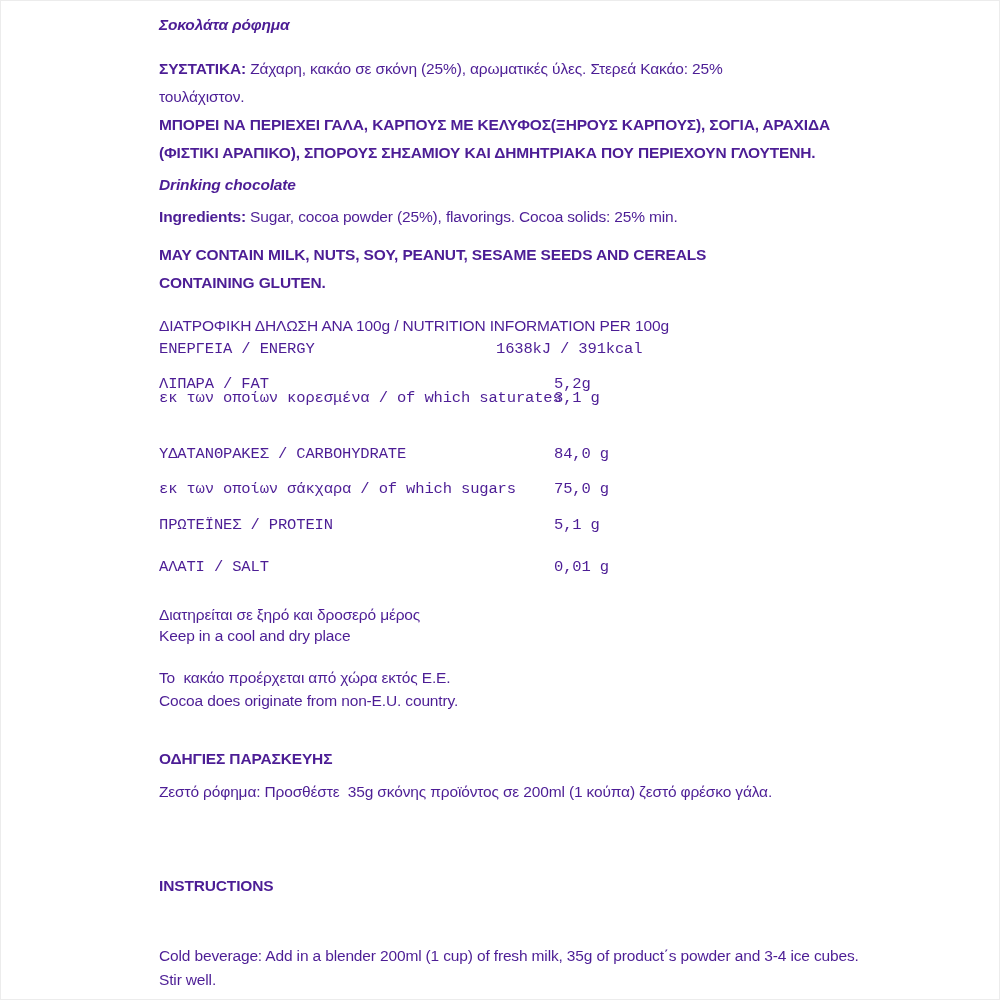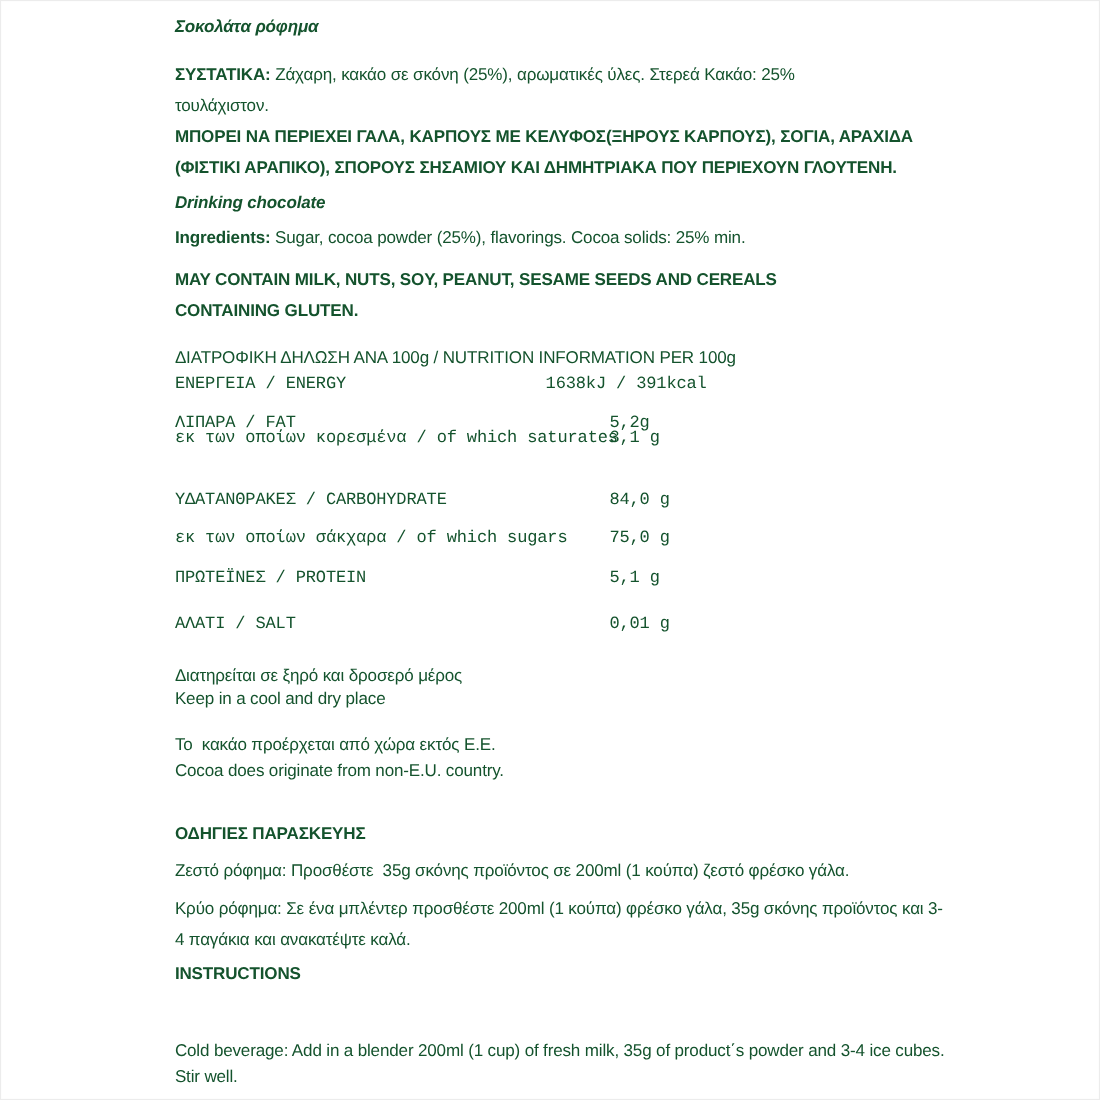--- a/index.html
+++ b/index.html
@@ -3,21 +3,21 @@
 <meta charset="utf-8">
 <style>
   html,body{margin:0;padding:0;background:#ffffff;}
   .page{
     position:relative;
     width:1000px;height:1000px;
     background:#ffffff;
     box-sizing:border-box;
     border:1px solid #ececec;
     font-family:"Liberation Sans","DejaVu Sans",sans-serif;
-    color:#14532d;
+    color:#4c1d95;
     font-size:15.5px;
     letter-spacing:-0.15px;
     overflow:hidden;
   }
   .blk{
     position:absolute;
     left:158px;
     width:702px;
     line-height:28px;
     white-space:pre-wrap;
@@ -93,20 +93,19 @@
   <div class="blk lh21" style="top:603px">Διατηρείται σε ξηρό και δροσερό μέρος
 Keep in a cool and dry place</div>
 
   <div class="blk bold" style="top:744px">ΟΔΗΓΙΕΣ ΠΑΡΑΣΚΕΥΗΣ</div>
 
   <div class="blk lh23" style="top:665px">Το  κακάο προέρχεται από χώρα εκτός Ε.Ε.
 Cocoa does originate from non-E.U. country.</div>
 
   <div class="blk" style="top:777px">Ζεστό ρόφημα: Προσθέστε  35g σκόνης προϊόντος σε 200ml (1 κούπα) ζεστό φρέσκο γάλα.</div>
 
-  <div class="blk" style="top:812px">Κρύο ρόφημα: Σε ένα μπλέντερ προσθέστε 200ml (1 κούπα) φρέσκο γάλα, 35g σκόνης προϊόντος και 3-4 παγάκια και ανακατέψτε καλά.</div>
 
   <div class="blk bold" style="top:871px">INSTRUCTIONS</div>
 
 
   <div class="blk lh24" style="top:943px">Cold beverage: Add in a blender 200ml (1 cup) of fresh milk, 35g of product΄s powder and 3-4 ice cubes. Stir well.</div>
 
 </div>
 
 </body></html>

